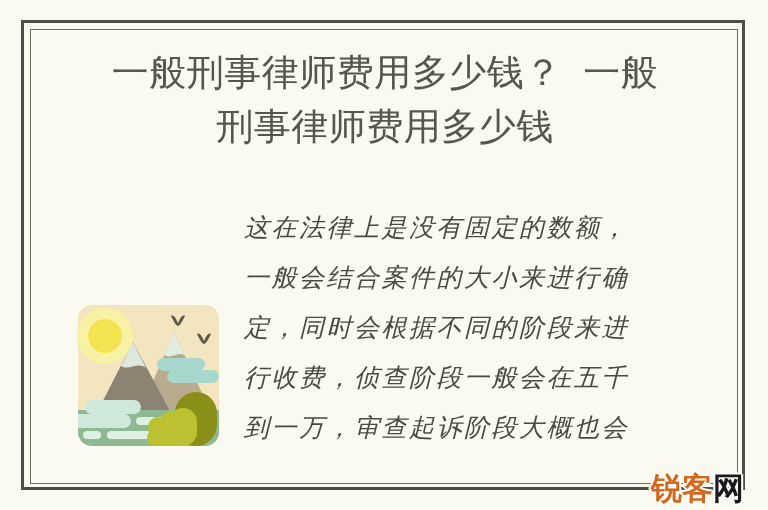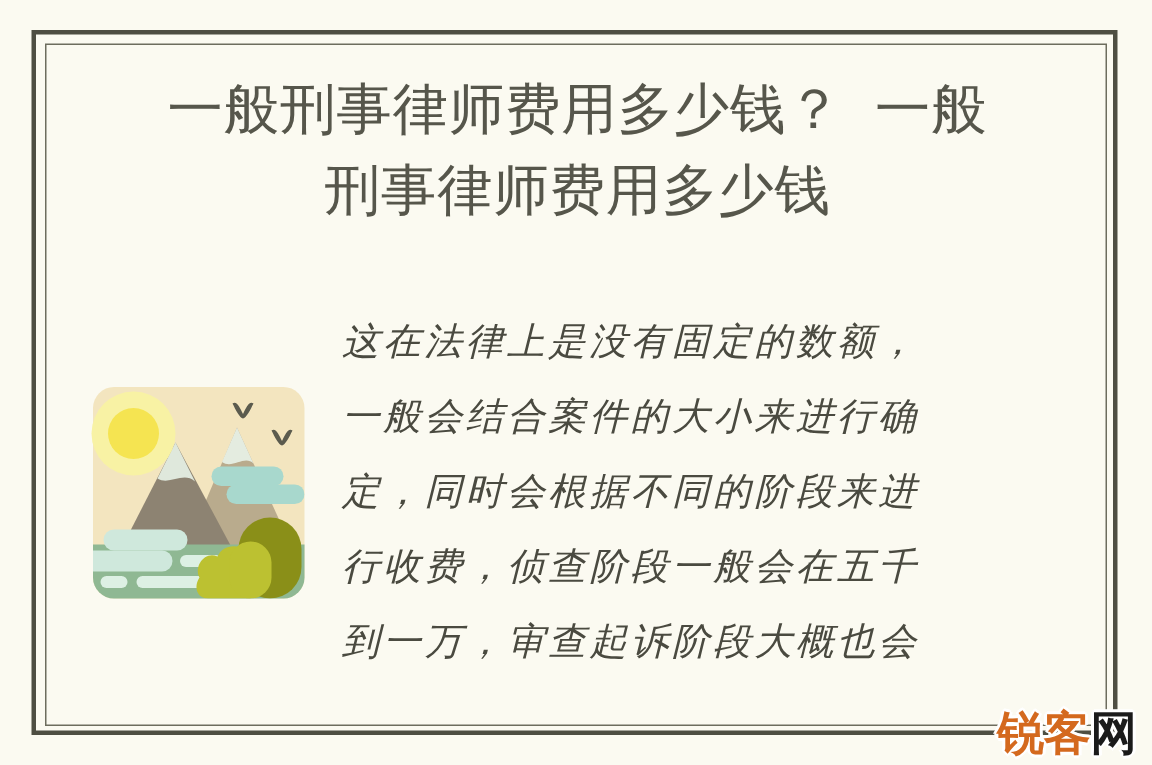--- a/index.html
+++ b/index.html
@@ -56,25 +56,25 @@
     font-weight: 400;
     white-space: pre-wrap;
     margin: 0;
     padding: 0;
     text-align: center;
   }
 
   
   #body-block {
     position: absolute;
-    left: 0;
+    left: 16px;
     top: 157px;
     width: 660px;
     display: flex;
-    align-items: center;
+    align-items: flex-end;
   }
 
   
   #thumb {
     width: 155px;
     height: 155px;
     flex: 0 0 155px;
     position: relative;
     margin-right: 18px;
   }
@@ -90,21 +90,21 @@
     letter-spacing: 2.5px;
     white-space: pre-wrap;
     margin: 0;
     padding: 0;
     font-style: italic;
   }
 
   
   #watermark {
     position: absolute;
-    right: 10px;
+    right: 24px;
     bottom: 6px;
     font-family: Liberation Serif, serif;
     font-size: 31px;
     font-weight: bold;
     line-height: 1;
     letter-spacing: 0px;
     white-space: nowrap;
     z-index: 5;
   }
   #watermark .wm-a {

